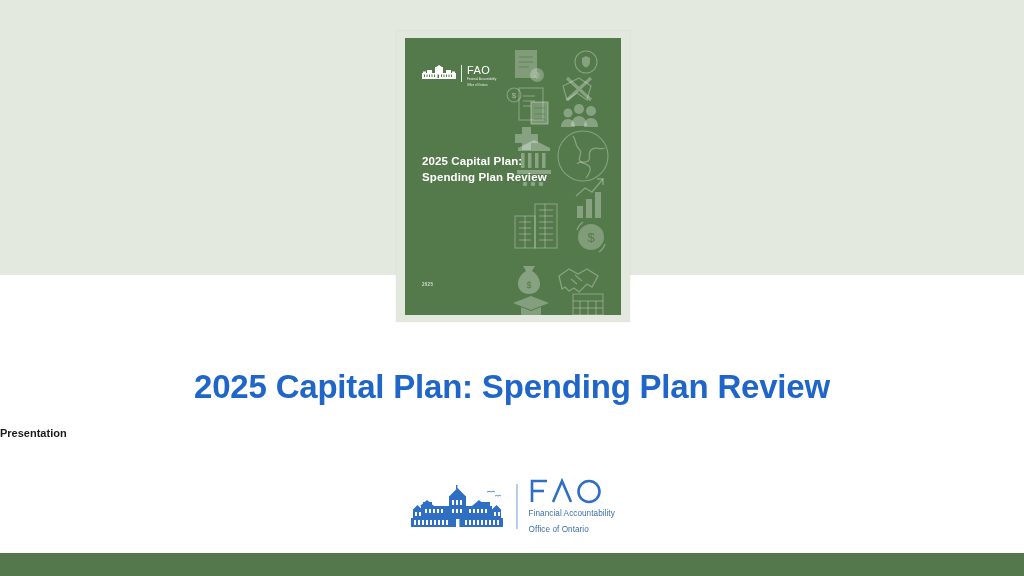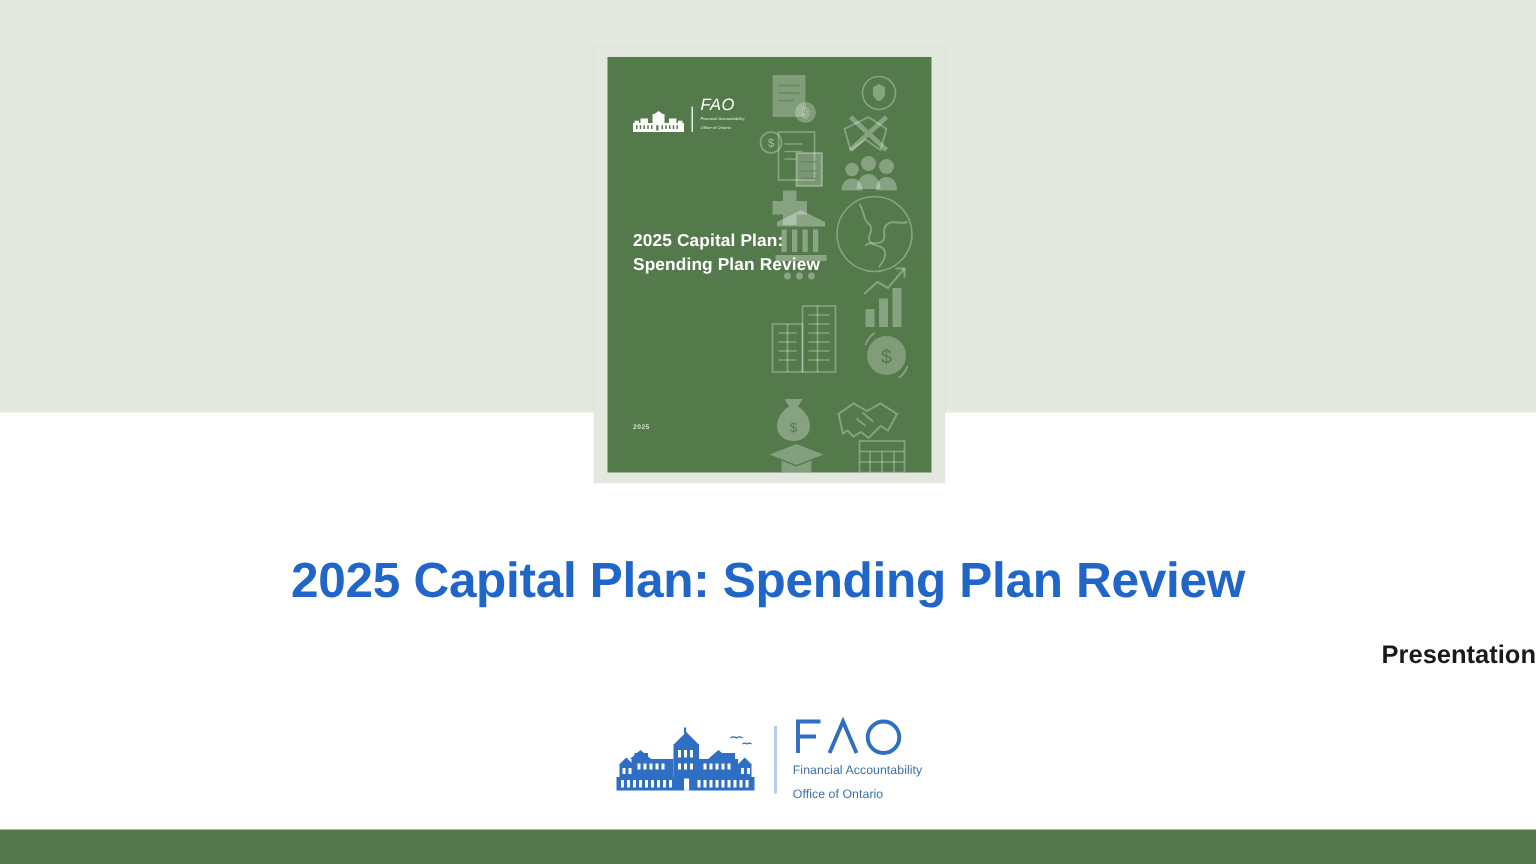--- a/index.html
+++ b/index.html
@@ -58,24 +58,23 @@
     height: 277px;
     background: #547a4b;
     overflow: hidden;
   }
 
   .cover-logo {
     position: absolute;
     left: 17px;
     top: 27px;
     display: flex;
-    align-items: flex-end;
+    align-items: flex-start;
     gap: 5px;
     z-index: 3;
-    font-style: italic;
   }
   .cover-logo .bldg { width: 34px; height: 14px; display:block; }
   .cover-logo .divider {
     width: 1px;
     height: 17px;
     background: rgba(255,255,255,0.85);
   }
   .cover-logo .wordblock { display: flex; flex-direction: column; line-height: 1; }
   .cover-logo .fao {
     font-size: 11px;
@@ -136,23 +135,23 @@
     font-size: 33px;
     font-weight: 700;
     letter-spacing: -0.2px;
   }
 
   .sub-title {
     position: absolute;
     left: 0;
     top: 427px;
     width: 1024px;
-    text-align: right;
+    text-align: left;
     color: #1a1a1a;
-    font-size: 17px;
+    font-size: 11px;
     font-weight: 700;
   }
 
   
   .footer-logo {
     position: absolute;
     left: 0;
     top: 478px;
     width: 1024px;
     display: flex;

